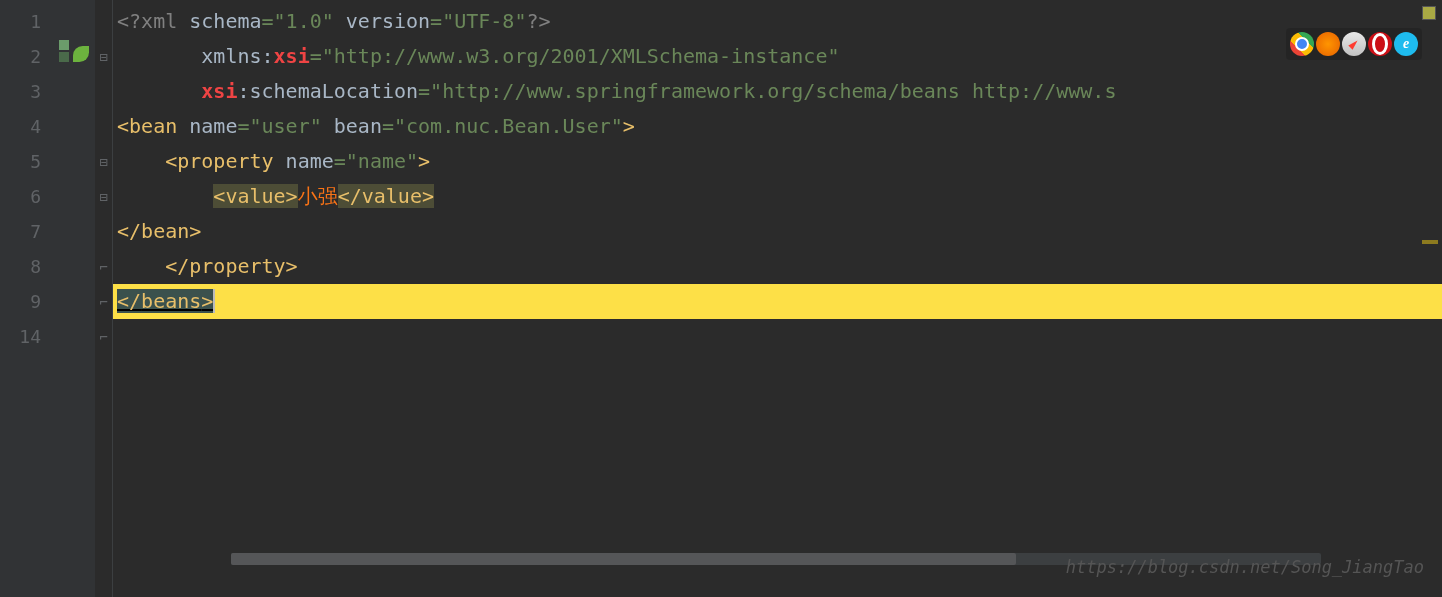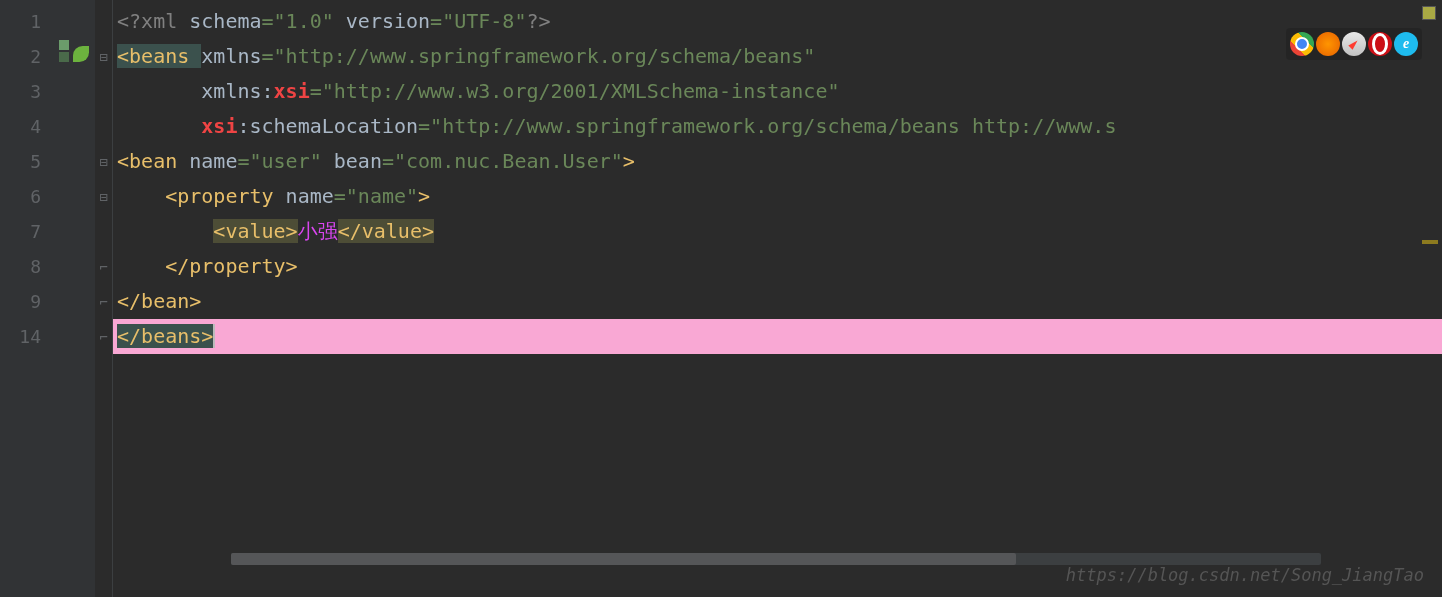--- a/index.html
+++ b/index.html
@@ -73,30 +73,31 @@
   position: relative;
   overflow: hidden;
 }
 .code-line {
   height: 35px;
   line-height: 35px;
   white-space: pre;
   padding-left: 4px;
 }
 .code-line.current {
-  background: #f9a8d4;
+  background: #fde047;
+  text-decoration: underline;
 }
 .hl-bg { background: #3b514d; }
 .hl-bg2 { background: #4d4d36; }
 .tag { color: #e8bf6a; }
 .attr { color: #a9b7c6; }
 .attr-ns { color: #ef4444; font-weight: bold; }
 .str { color: #6a8759; }
 .decl { color: #808080; }
-.text-val { color: #d946ef; margin-top: 8px; }
+.text-val { color: #f97316; margin-top: 8px; }
 .minimap {
   position: absolute;
   top: 6px;
   right: 6px;
   width: 14px;
   height: 14px;
   background: #a9a944;
   border: 1px solid #555;
 }
 .minimap-warn {
@@ -126,21 +127,21 @@
 .bi.chrome::after{content:'';position:absolute;width:10px;height:10px;background:#4285f4;border-radius:50%;border:2px solid #fff;}
 .bi.ff { background: radial-gradient(circle,#ff9500,#e66000); }
 .bi.safari { background: linear-gradient(#e8e8e8,#c0c0c0); position:relative;}
 .bi.safari::after{content:'';position:absolute;width:0;height:0;border-left:3px solid transparent;border-right:3px solid transparent;border-bottom:10px solid #ff3b30;transform:rotate(45deg);}
 .bi.opera { background: #cc0f16; color:#fff; border-radius:50%; }
 .bi.opera::after{content:'';width:10px;height:16px;border:3px solid #fff;border-radius:50%;display:block;margin:auto;}
 .bi.ie { background:#1ebbee; color:#fff; }
 .bi.ie::before{content:'e';color:#fff;font-style:italic;font-family:serif;}
 .watermark {
   position: absolute;
-  bottom: 12px;
+  bottom: 20px;
   right: 18px;
   color: #555;
   font-family: monospace;
   font-size: 17px;
   font-style: italic;
 }
 .hscroll {
   position: absolute;
   bottom: 32px;
   left: 118px;
@@ -196,28 +197,27 @@
     <div class="fold-mark"></div>
     <div class="fold-mark">⊟</div>
     <div class="fold-mark">⊟</div>
     <div class="fold-mark"></div>
     <div class="fold-mark">⌐</div>
     <div class="fold-mark">⌐</div>
     <div class="fold-mark">⌐</div>
   </div>
   <div class="code-area">
     <div class="code-line"><span class="decl">&lt;?</span><span class="decl">xml </span><span class="attr">schema</span><span class="str">=</span><span class="str">"1.0" </span><span class="attr">version</span><span class="str">=</span><span class="str">"UTF-8"</span><span class="decl">?&gt;</span></div>
-    <div class="code-line"><span class="tag hl-bg">&lt;</span><span class="tag hl-bg">beans </span><span class="attr">xmlns</span><span class="str">=</span><span class="str">"http://www.springframework.org/schema/beans"</span></div>
     <div class="code-line"><span>       </span><span class="attr">xmlns:</span><span class="attr-ns">xsi</span><span class="str">=</span><span class="str">"http://www.w3.org/2001/XMLSchema-instance"</span></div>
     <div class="code-line"><span>       </span><span class="attr-ns">xsi</span><span class="attr">:</span><span class="attr">schemaLocation</span><span class="str">=</span><span class="str">"http://www.springframework.org/schema/beans http://www.s</span></div>
     <div class="code-line"><span class="tag">&lt;</span><span class="tag">bean </span><span class="attr">name</span><span class="str">=</span><span class="str">"user" </span><span class="attr">bean</span><span class="str">=</span><span class="str">"com.nuc.Bean.User"</span><span class="tag">&gt;</span></div>
     <div class="code-line"><span>    </span><span class="tag">&lt;</span><span class="tag">property </span><span class="attr">name</span><span class="str">=</span><span class="str">"name"</span><span class="tag">&gt;</span></div>
     <div class="code-line"><span>        </span><span class="tag hl-bg2">&lt;</span><span class="tag hl-bg2">value</span><span class="tag hl-bg2">&gt;</span><span class="text-val">小强</span><span class="tag hl-bg2">&lt;/</span><span class="tag hl-bg2">value</span><span class="tag hl-bg2">&gt;</span></div>
+    <div class="code-line"><span class="tag">&lt;/</span><span class="tag">bean</span><span class="tag">&gt;</span></div>
     <div class="code-line"><span>    </span><span class="tag">&lt;/</span><span class="tag">property</span><span class="tag">&gt;</span></div>
-    <div class="code-line"><span class="tag">&lt;/</span><span class="tag">bean</span><span class="tag">&gt;</span></div>
     <div class="code-line current"><span class="tag hl-bg">&lt;/</span><span class="tag hl-bg">beans</span><span class="tag hl-bg">&gt;</span><span class="cursor"></span></div>
 
     <div class="hscroll">
         <div class="hscroll-thumb"></div>
       </div>
   </div>
 </div>
 
 <div class="minimap"></div>
 <div class="minimap-warn"></div>

